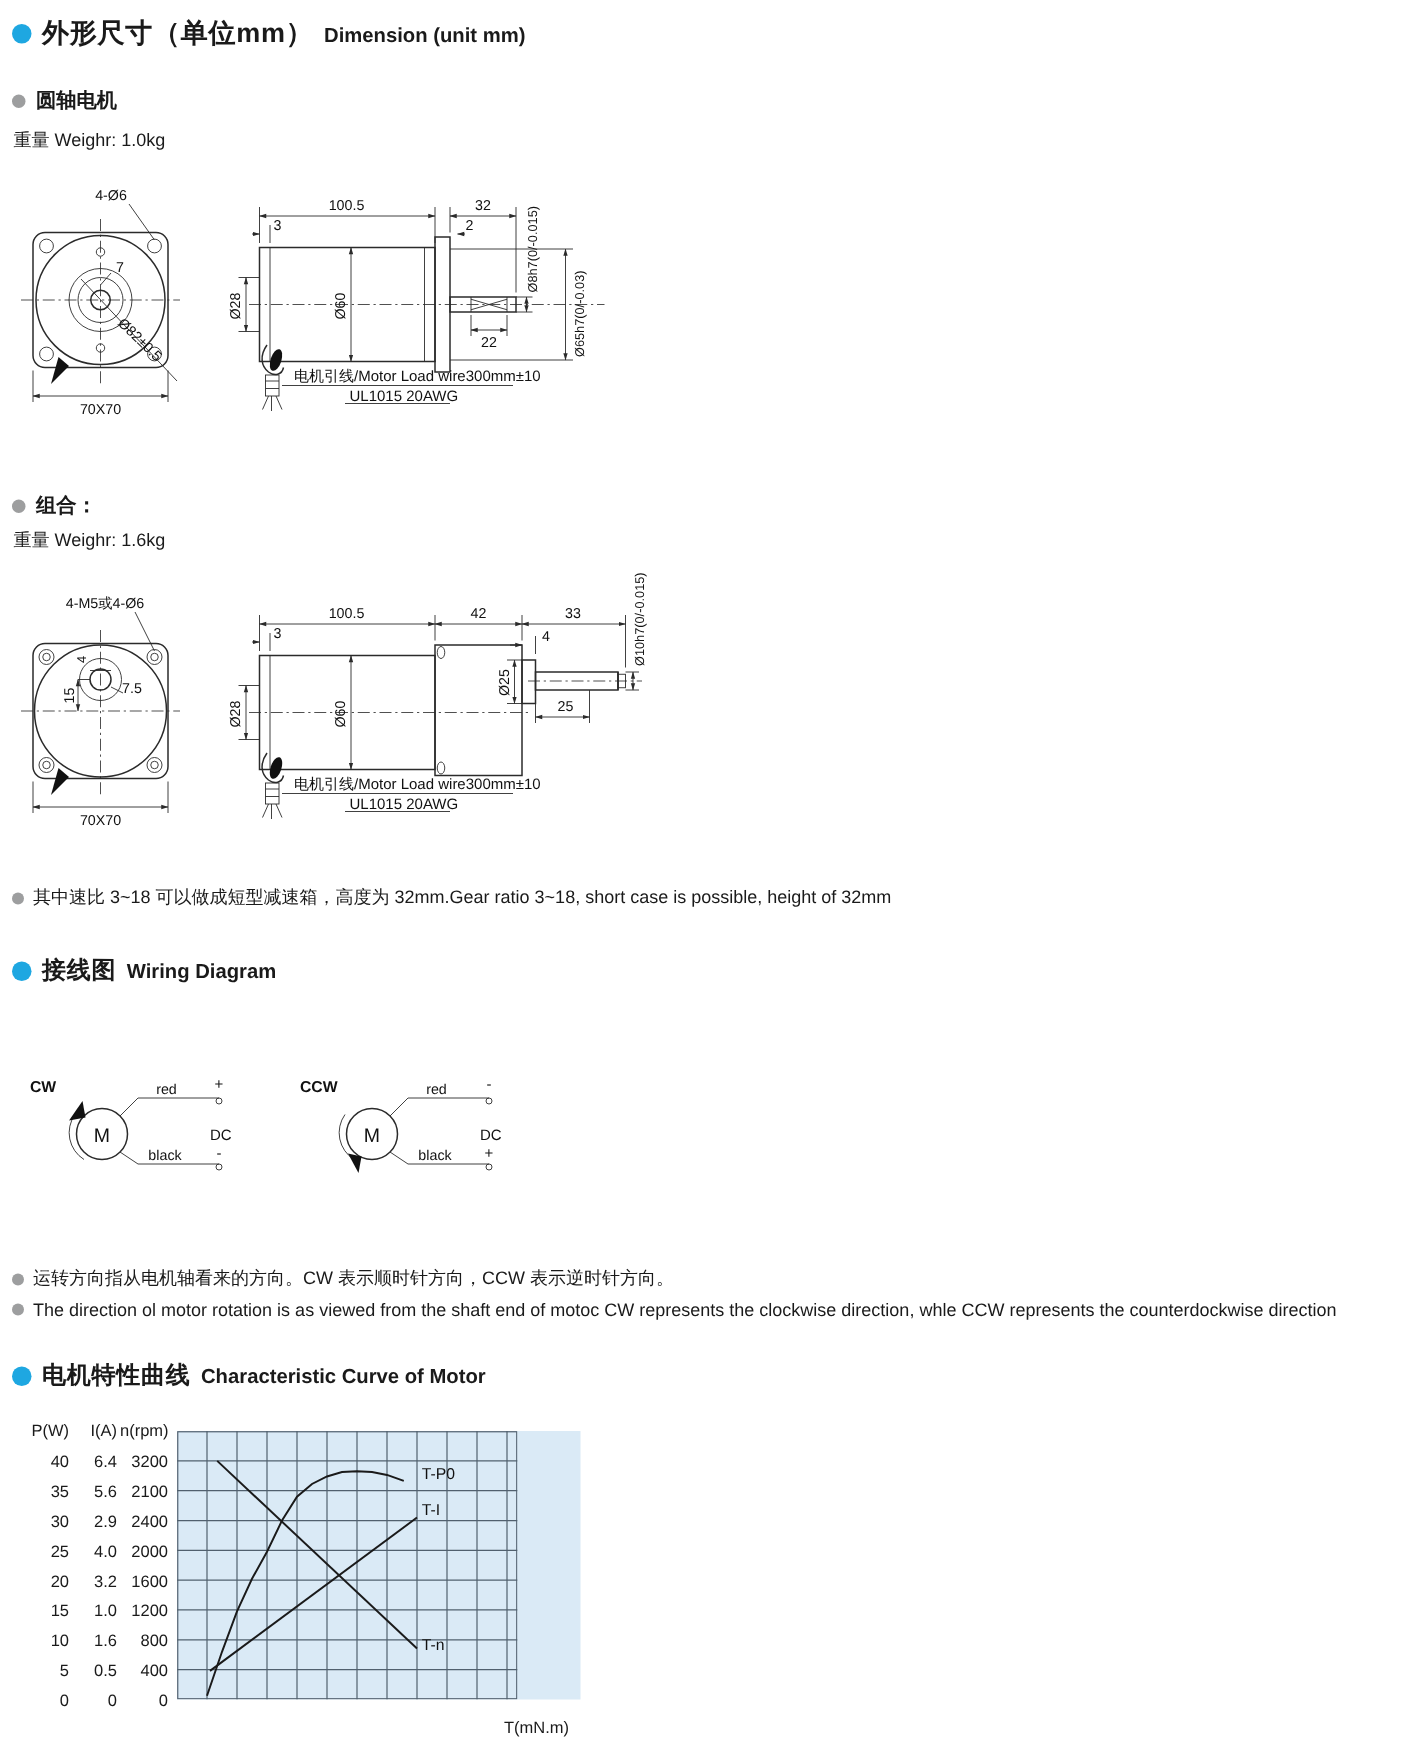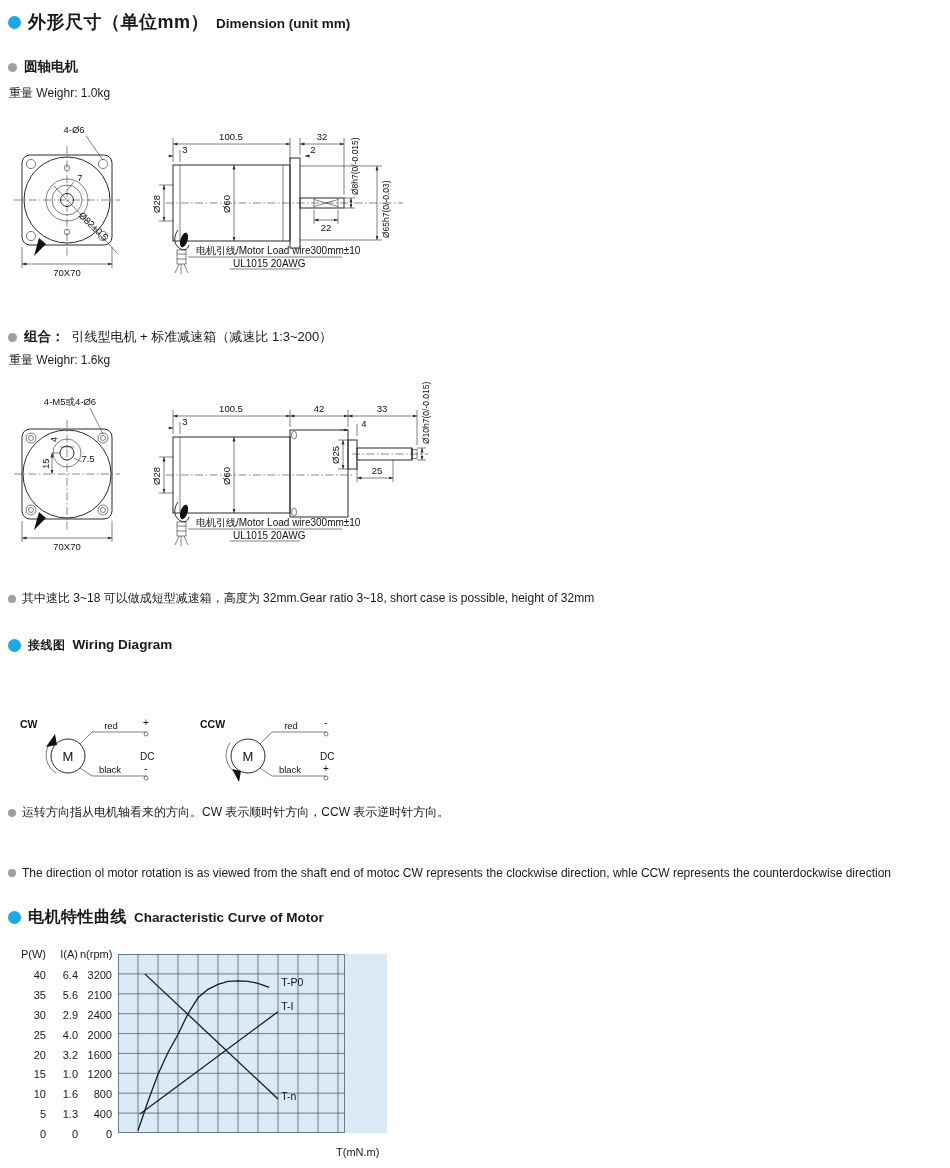--- a/index.html
+++ b/index.html
@@ -155,21 +155,20 @@
       <line x1="222" y1="151" x2="292" y2="151" class="thin"></line>
       <text x="188" y="136" class="wtxt">电机引线/Motor Load wire300mm±10</text>
       <text x="225" y="149" class="wtxt">UL1015 20AWG</text>
     </g>
   </g>
 </svg>
 
 <div class="abs hrow" style="left:8px;top:328px;">
   <span class="dot-gray"></span>
   <span class="h2-cn">组合：</span>
-  <span class="h2-desc">引线型电机 + 标准减速箱（减速比 1:3~200）</span>
 </div>
 <div class="abs body-txt" style="left:9px;top:352px;">
   <span>重量</span>
   <span>Weighr: 1.6kg</span>
 </div>
 
 <svg class="abs" style="left:8px;top:390px;overflow:visible;" width="460" height="180" viewBox="0 0 460 180">
   <defs>
     <marker id="aS2" markerWidth="9" markerHeight="6" refX="0.5" refY="3" orient="auto">
       <path d="M8,0.6 L0,3 L8,5.4 Z" fill="#2b2b2b"></path>
@@ -279,21 +278,21 @@
   </g>
 </svg>
 
 <div class="abs note" style="left:8px;top:590px;">
   <span class="dot-gray sm"></span>
   <span>其中速比 3~18 可以做成短型减速箱，高度为 32mm.Gear ratio 3~18, short case is possible, height of 32mm</span>
 </div>
 
 <div class="abs hrow" style="left:8px;top:637px;">
   <span class="dot-blue"></span>
-  <span class="h1-cn" style="font-size:12px;">接线图</span>
+  <span class="h1-cn" style="font-size:16px;">接线图</span>
   <span class="h1-en">Wiring Diagram</span>
 </div>
 
 <svg class="abs" style="left:10px;top:712px;overflow:visible;" width="345" height="95" viewBox="0 0 345 95">
 
   <g>
     <text x="10" y="16" font-size="10.5" font-weight="bold">CW</text>
     <circle cx="58" cy="44" r="17" class="ln" stroke-width="0.9"></circle>
     <text x="58" y="49" text-anchor="middle" font-size="13">M</text>
     <path d="M46,61 A21,21 0 0 1 40,31" class="thin" stroke-width="0.9"></path>
@@ -320,21 +319,21 @@
     <circle cx="316" cy="22" r="2" class="thin" fill="#fff"></circle>
     <text x="316" y="14" text-anchor="middle" font-size="10">-</text>
     <polyline points="250,56 262,64 316,64" class="thin" stroke-width="0.9"></polyline>
     <text x="280" y="61" text-anchor="middle" font-size="9.5">black</text>
     <circle cx="316" cy="66" r="2" class="thin" fill="#fff"></circle>
     <text x="316" y="60" text-anchor="middle" font-size="10">+</text>
     <text x="310" y="48" font-size="10">DC</text>
   </g>
 </svg>
 
-<div class="abs note" style="left:8px;top:804px;">
+<div class="abs note" style="left:8px;top:844px;">
   <span class="dot-gray sm"></span>
   <span>运转方向指从电机轴看来的方向。CW 表示顺时针方向，CCW 表示逆时针方向。</span>
 </div>
 <div class="abs note" style="left:8px;top:866px;">
   <span class="dot-gray sm"></span>
   <span>The direction ol motor rotation is as viewed from the shaft end of motoc CW represents the clockwise direction, whle CCW represents the counterdockwise direction</span>
 </div>
 
 <div class="abs hrow" style="left:8px;top:907px;">
   <span class="dot-blue"></span>
@@ -357,21 +356,21 @@
     </div>
     <div class="ycol" style="left: 50px; width: 28px;">
       <div class="yhead">I(A)</div>
       <div class="yval">6.4</div>
       <div class="yval">5.6</div>
       <div class="yval">2.9</div>
       <div class="yval">4.0</div>
       <div class="yval">3.2</div>
       <div class="yval">1.0</div>
       <div class="yval">1.6</div>
-      <div class="yval">1.3</div>
+      <div class="yval">0.5</div>
       <div class="yval">0</div>
     </div>
     <div class="ycol" style="left: 80px; width: 32px;">
       <div class="yhead">n(rpm)</div>
       <div class="yval">3200</div>
       <div class="yval">2100</div>
       <div class="yval">2400</div>
       <div class="yval">2000</div>
       <div class="yval">1600</div>
       <div class="yval">1200</div>

